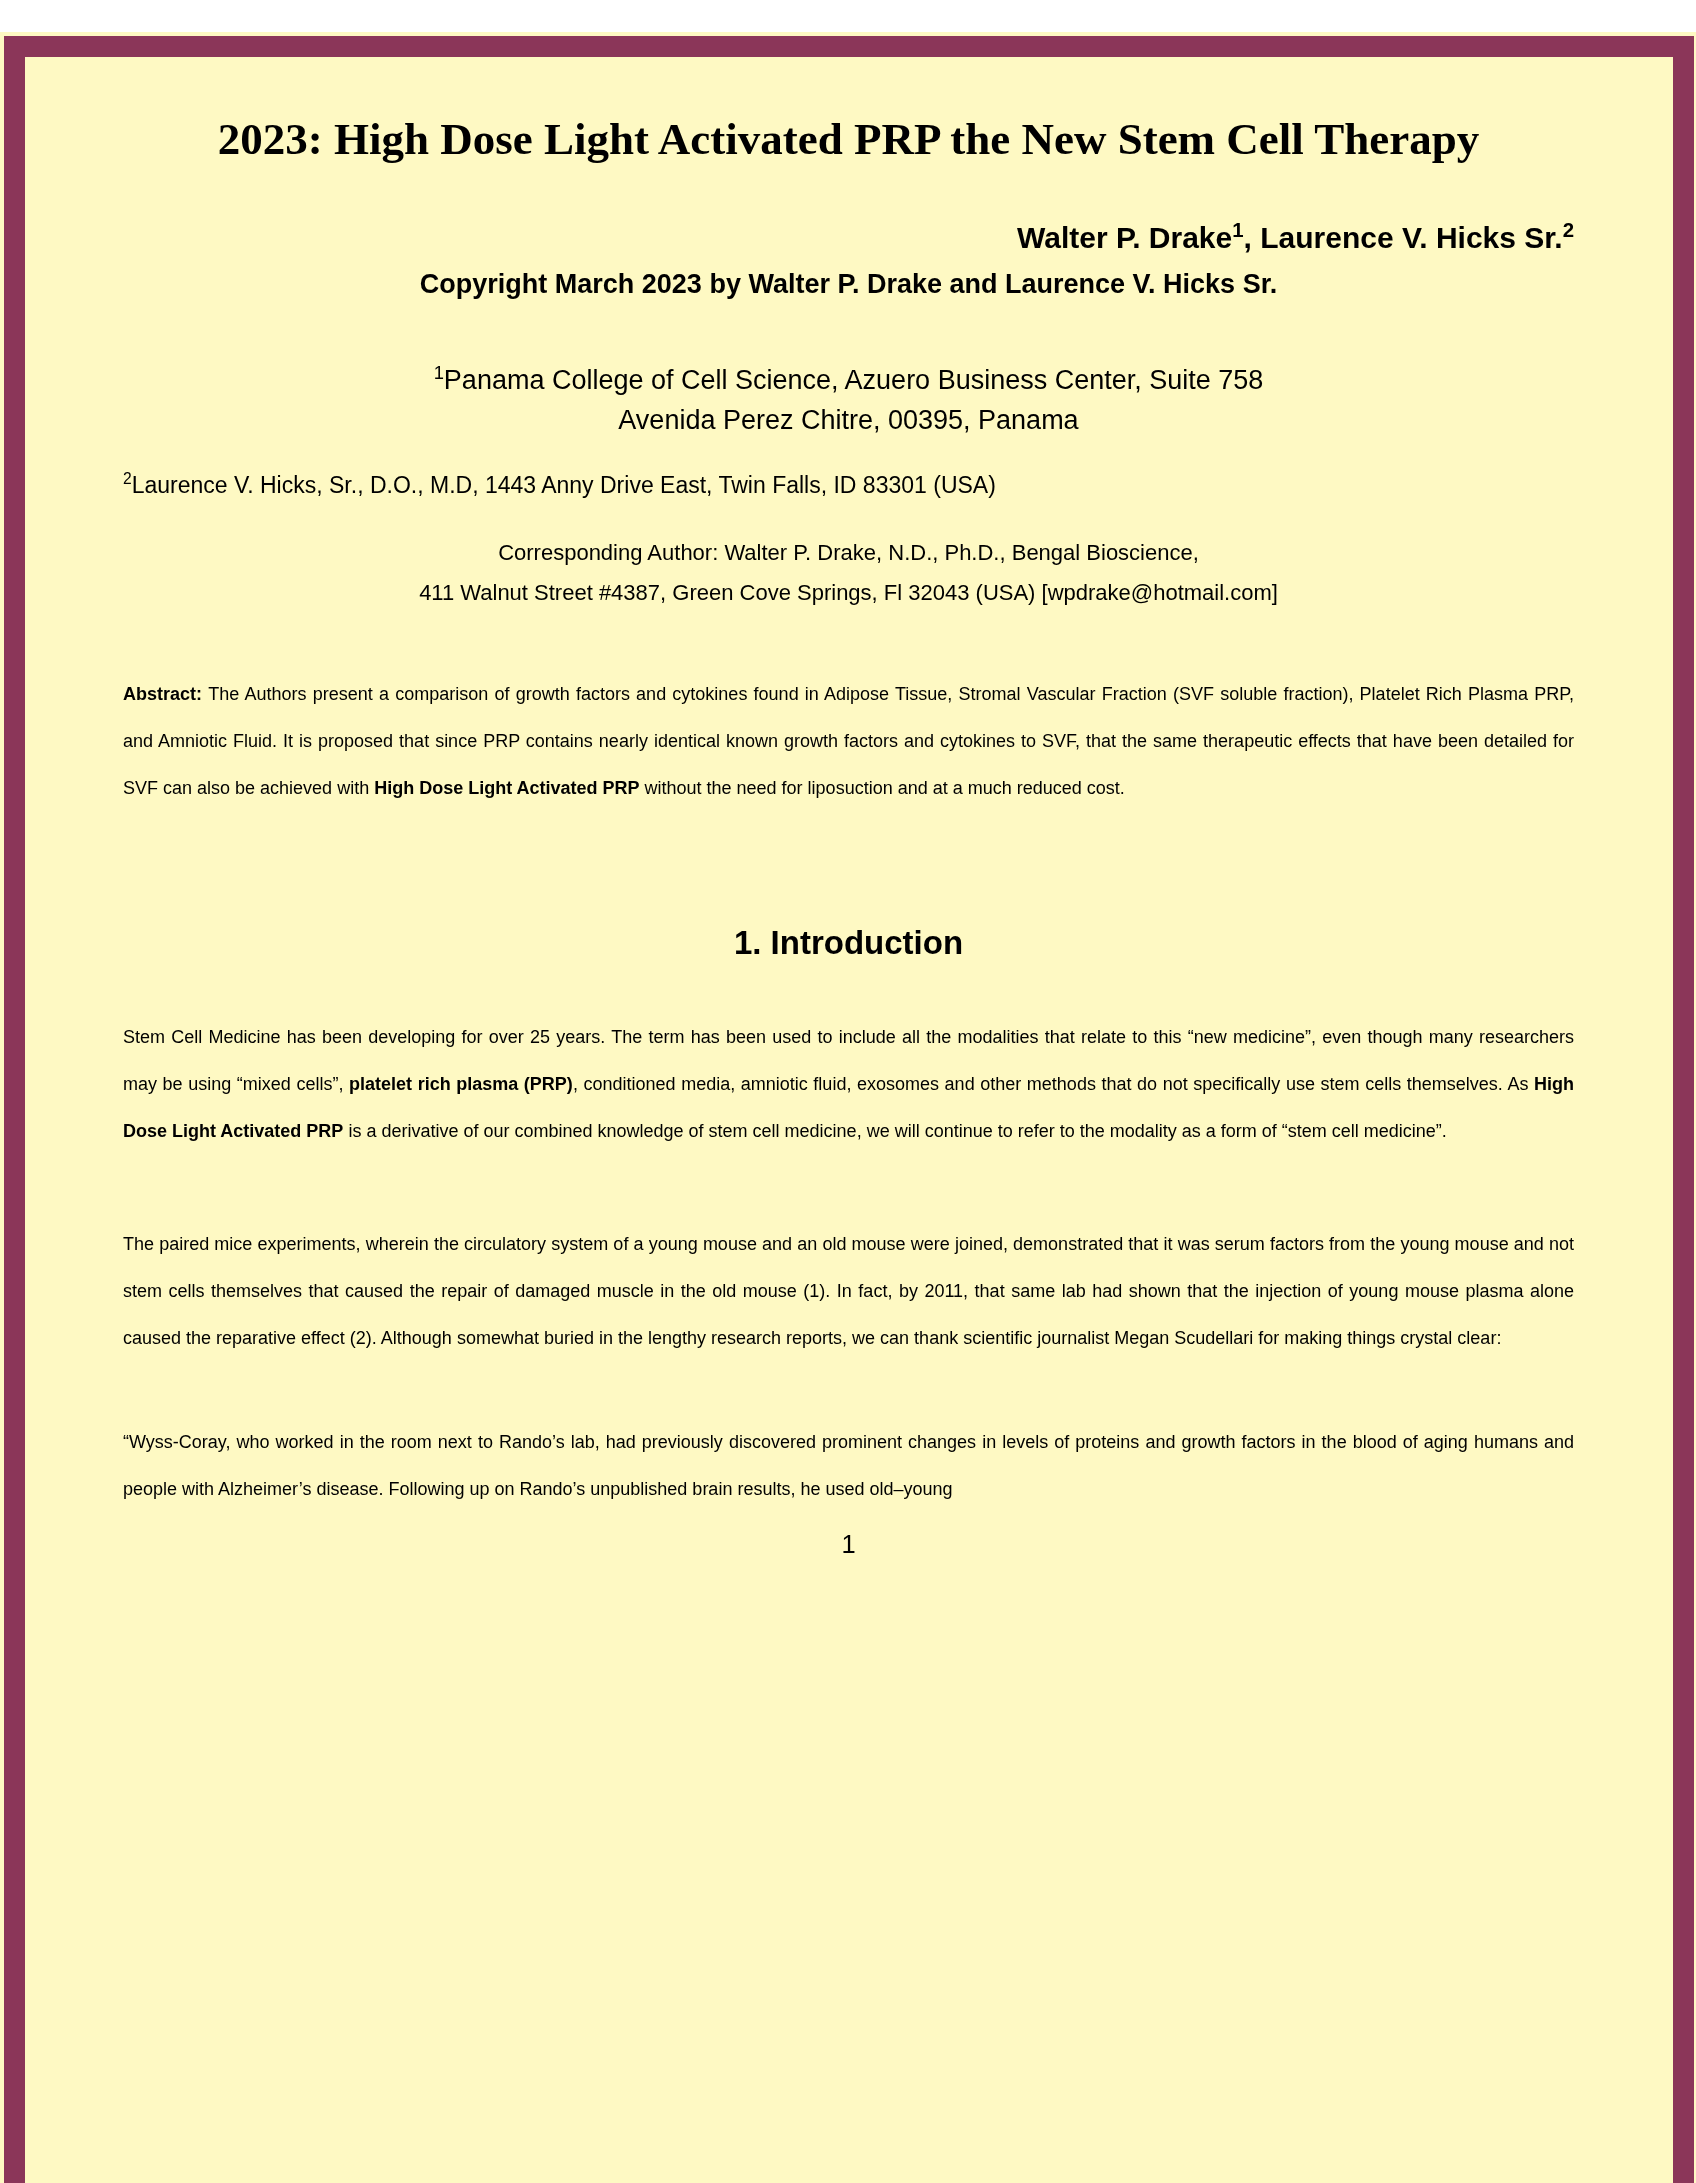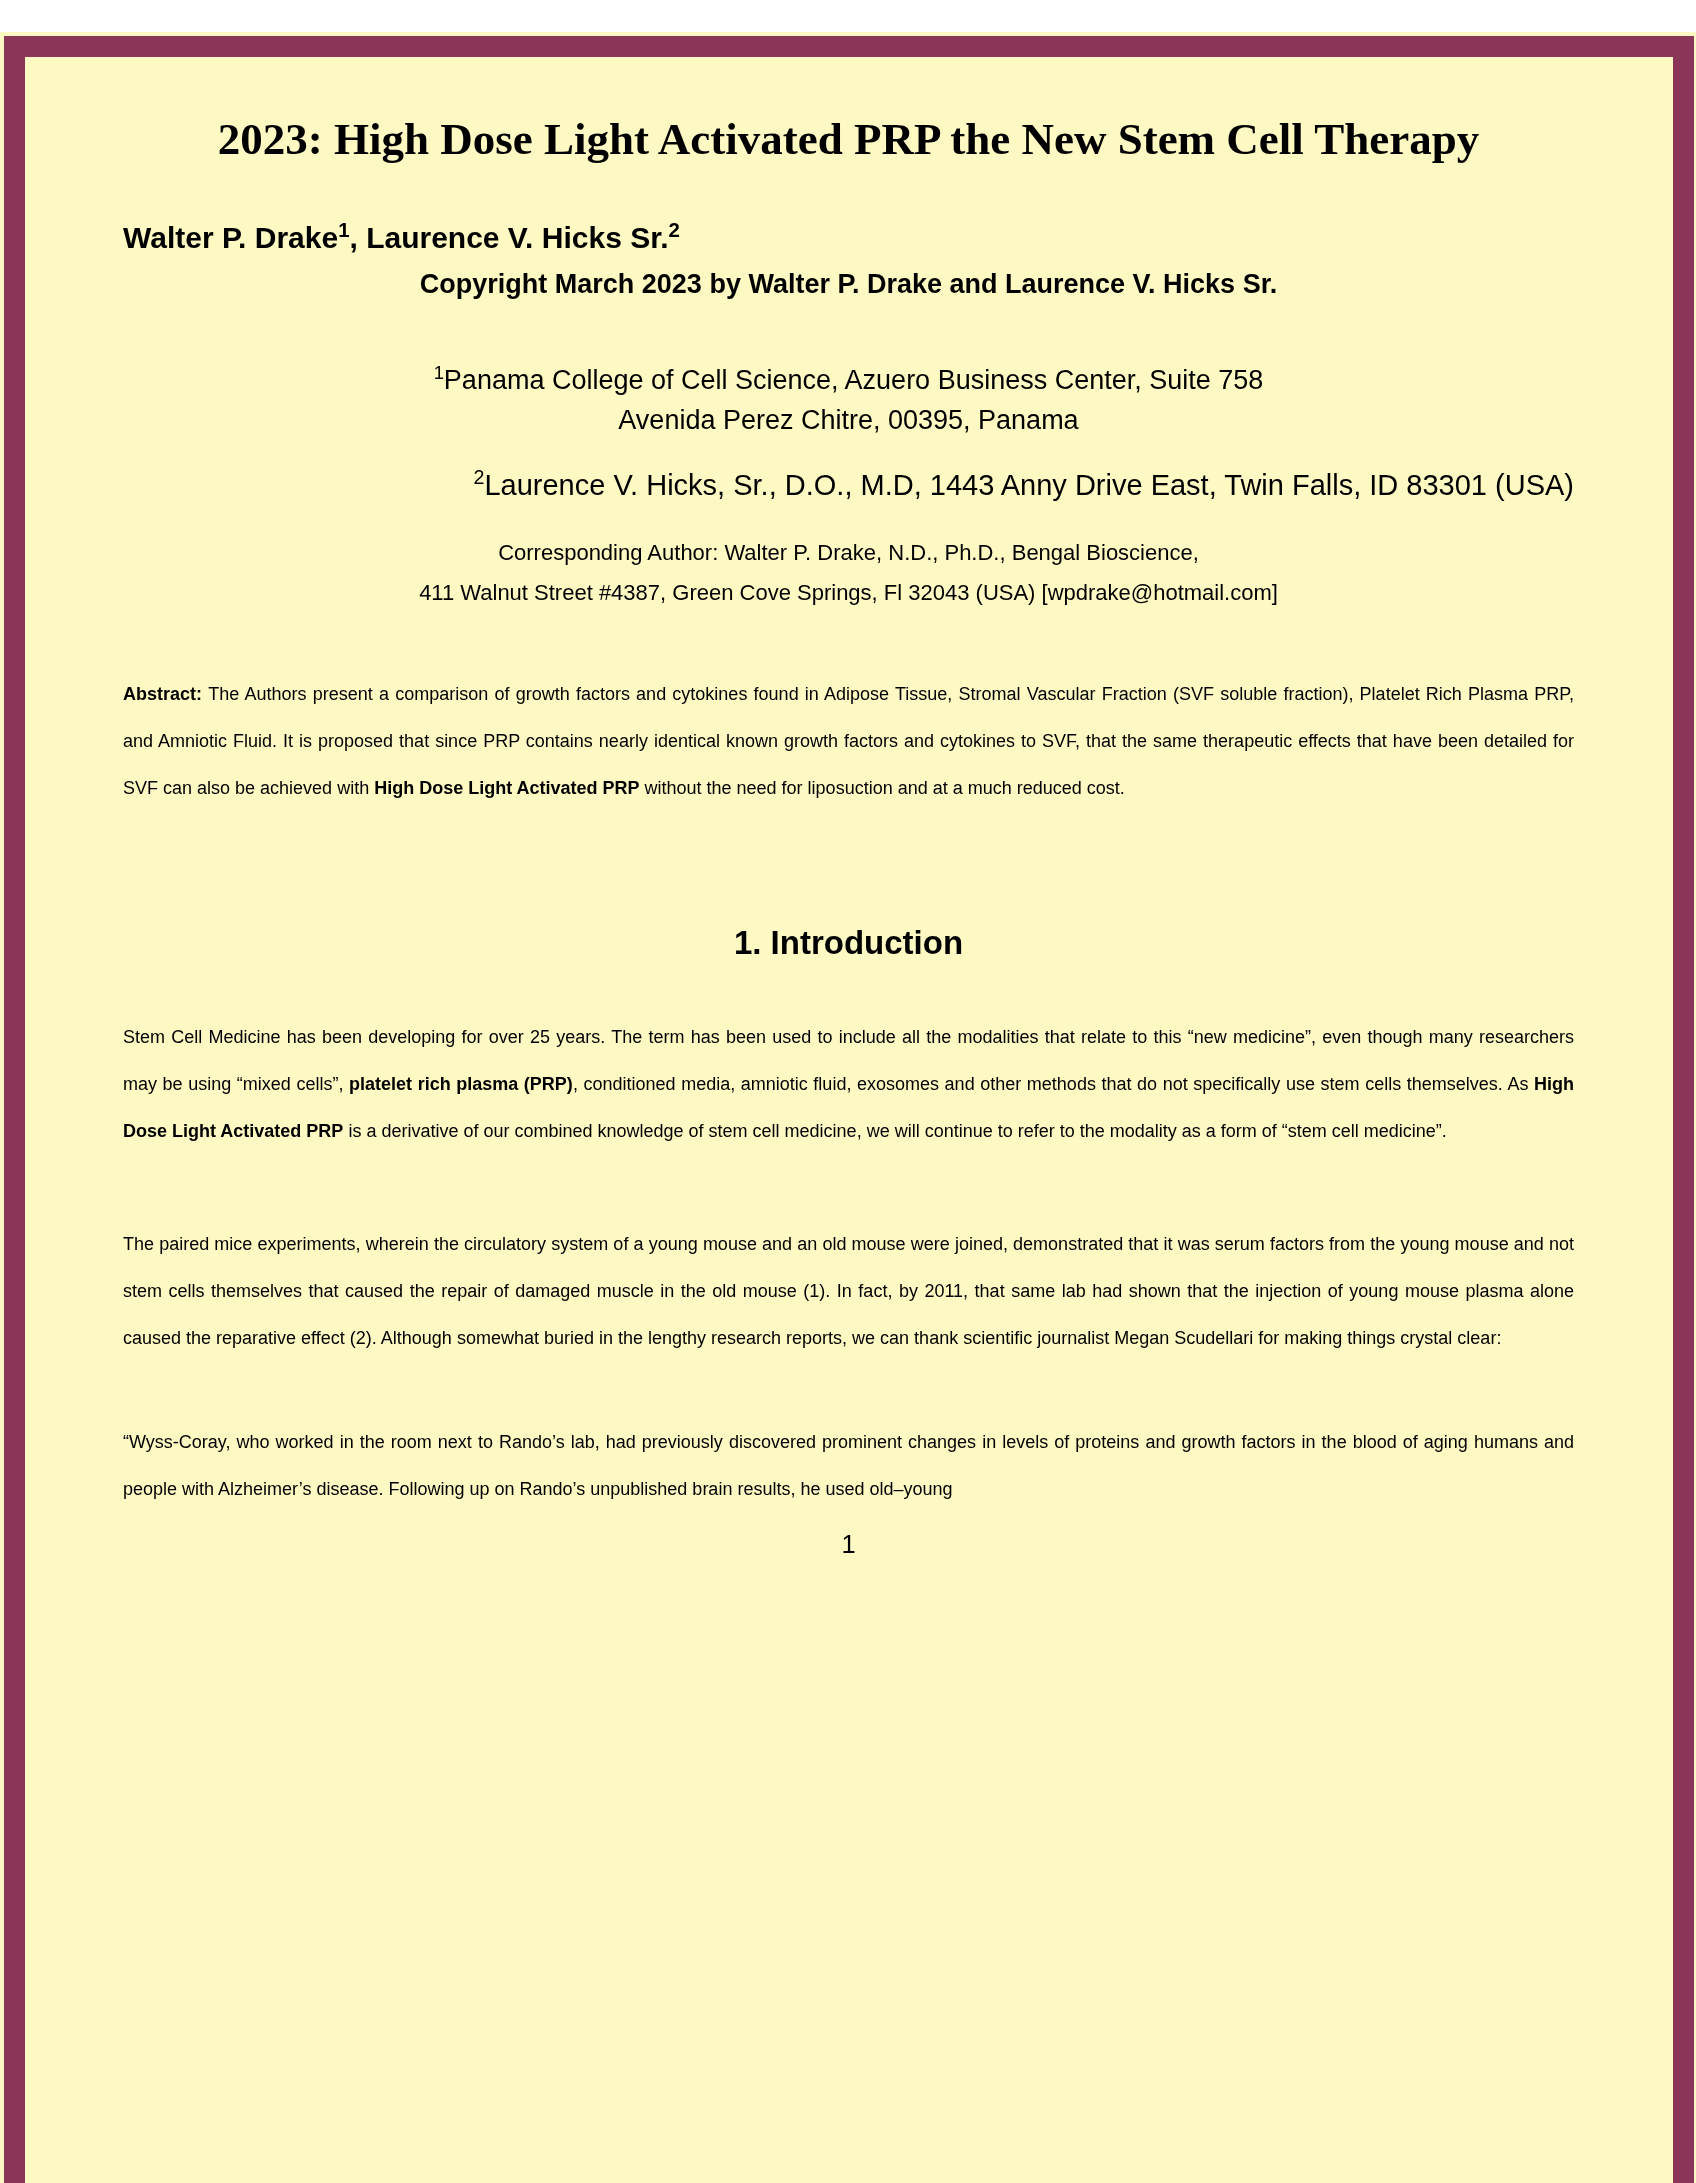--- a/index.html
+++ b/index.html
@@ -41,40 +41,40 @@
     font-family: "Liberation Serif", serif;
     font-weight: bold;
     font-size: 45px;
     line-height: 1.15;
     text-align: center;
   }
   .authors {
     margin-top: 54px;
     font-size: 30px;
     font-weight: bold;
-    text-align: left;
+    text-align: right;
     line-height: 1.2;
   }
   .copyright {
     margin-top: 12.7px;
     font-size: 27px;
     font-weight: bold;
     text-align: center;
     line-height: 1.2;
   }
   .aff1 {
     margin-top: 59px;
     font-size: 27px;
     text-align: center;
     line-height: 40px;
   }
   .aff2 {
     margin-top: 25.5px;
-    font-size: 29px;
-    text-align: right;
+    font-size: 23px;
+    text-align: left;
     line-height: 40px;
   }
   .corr {
     margin-top: 28px;
     font-size: 22px;
     text-align: center;
     line-height: 40px;
   }
   .para {
     font-size: 18px;

